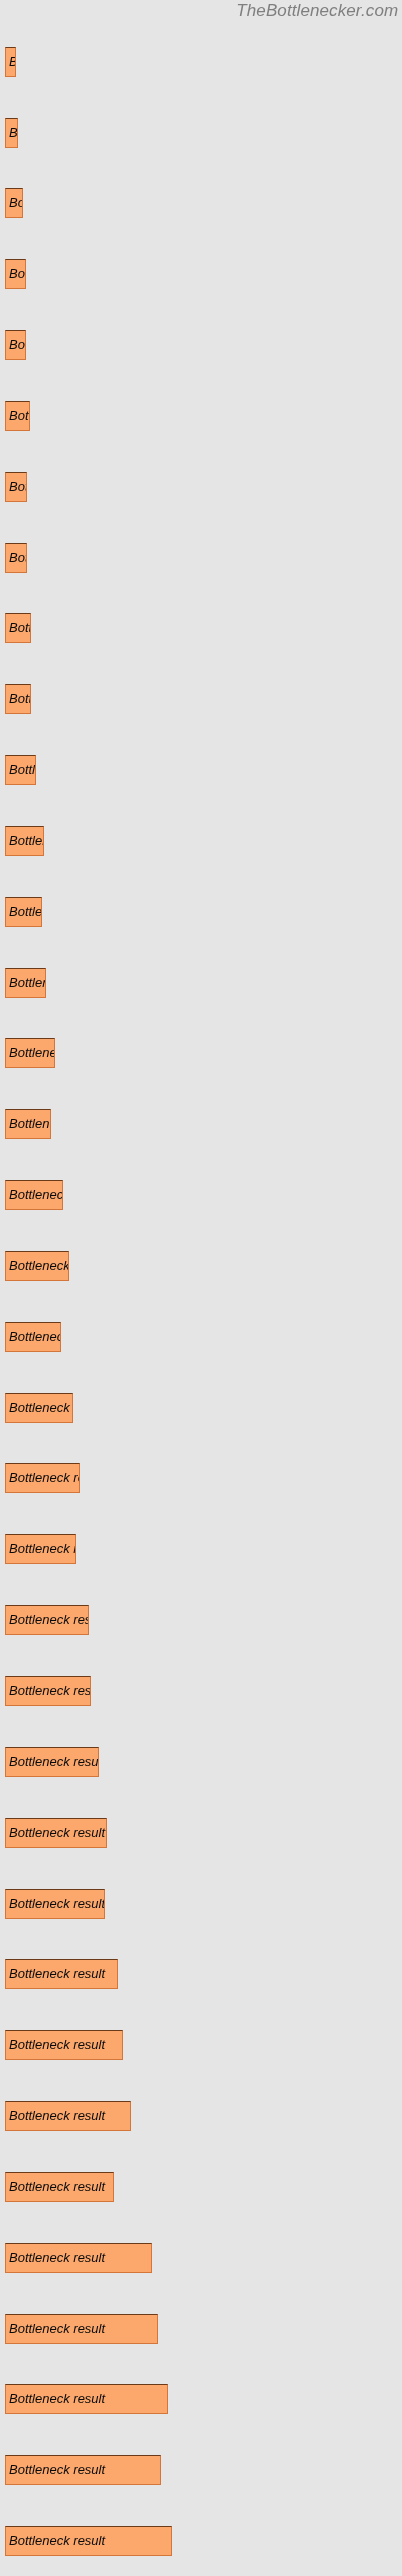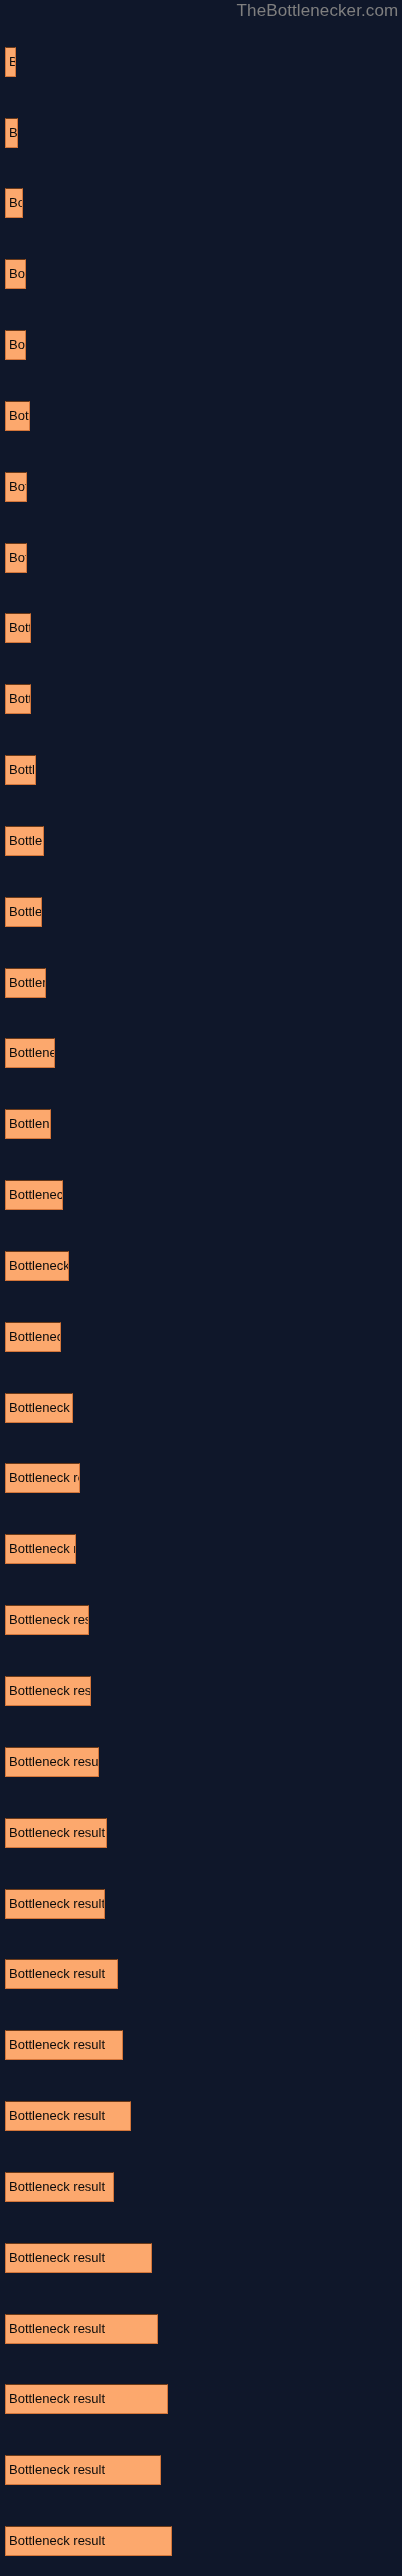--- a/index.html
+++ b/index.html
@@ -12,21 +12,22 @@
     height: 2576px;
     position: relative;
     overflow: hidden;
     font-family: "Liberation Sans", sans-serif;
     -webkit-font-smoothing: antialiased;
   }
 
   #chart-root {
     position: absolute;
     inset: 0;
-    background: #0f172a;
+    background: #e5e5e5;
+    font-style: italic;
   }
 
   
   #site-title {
     position: absolute;
     top: 0px;
     right: 4.8px;
     font-size: 17px;
     line-height: 22.5px;
     color: #7f7f7f;

